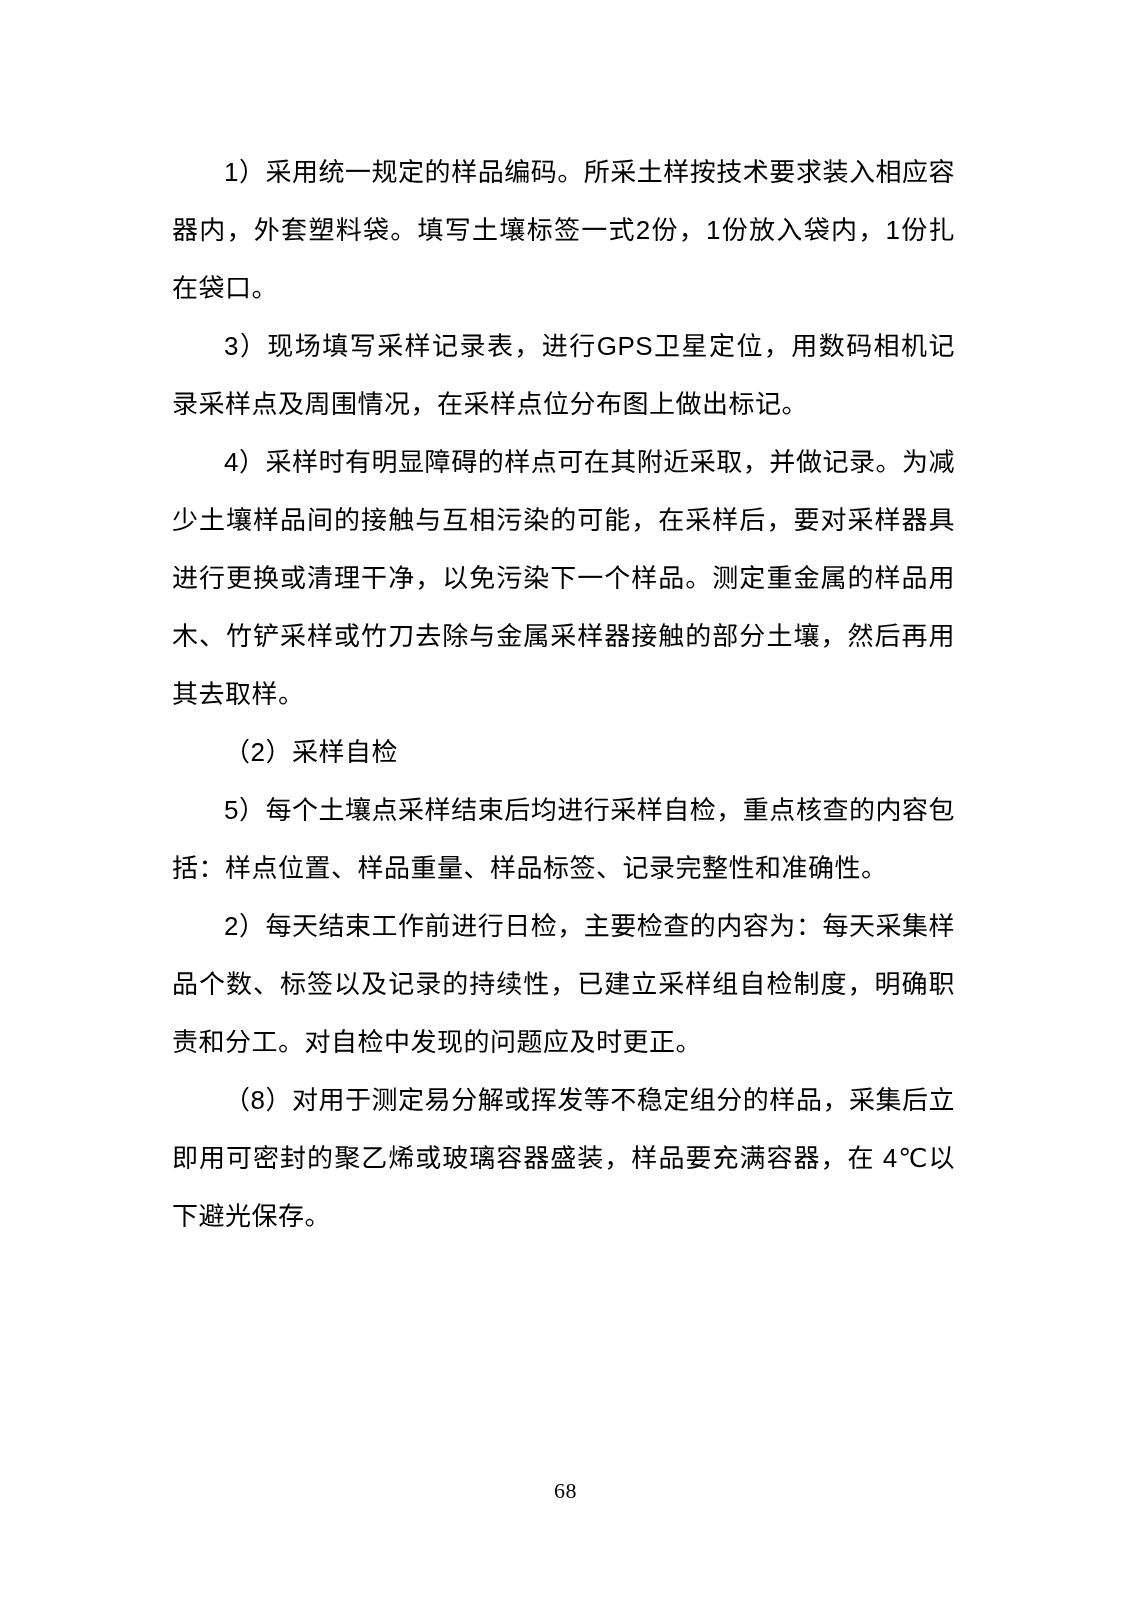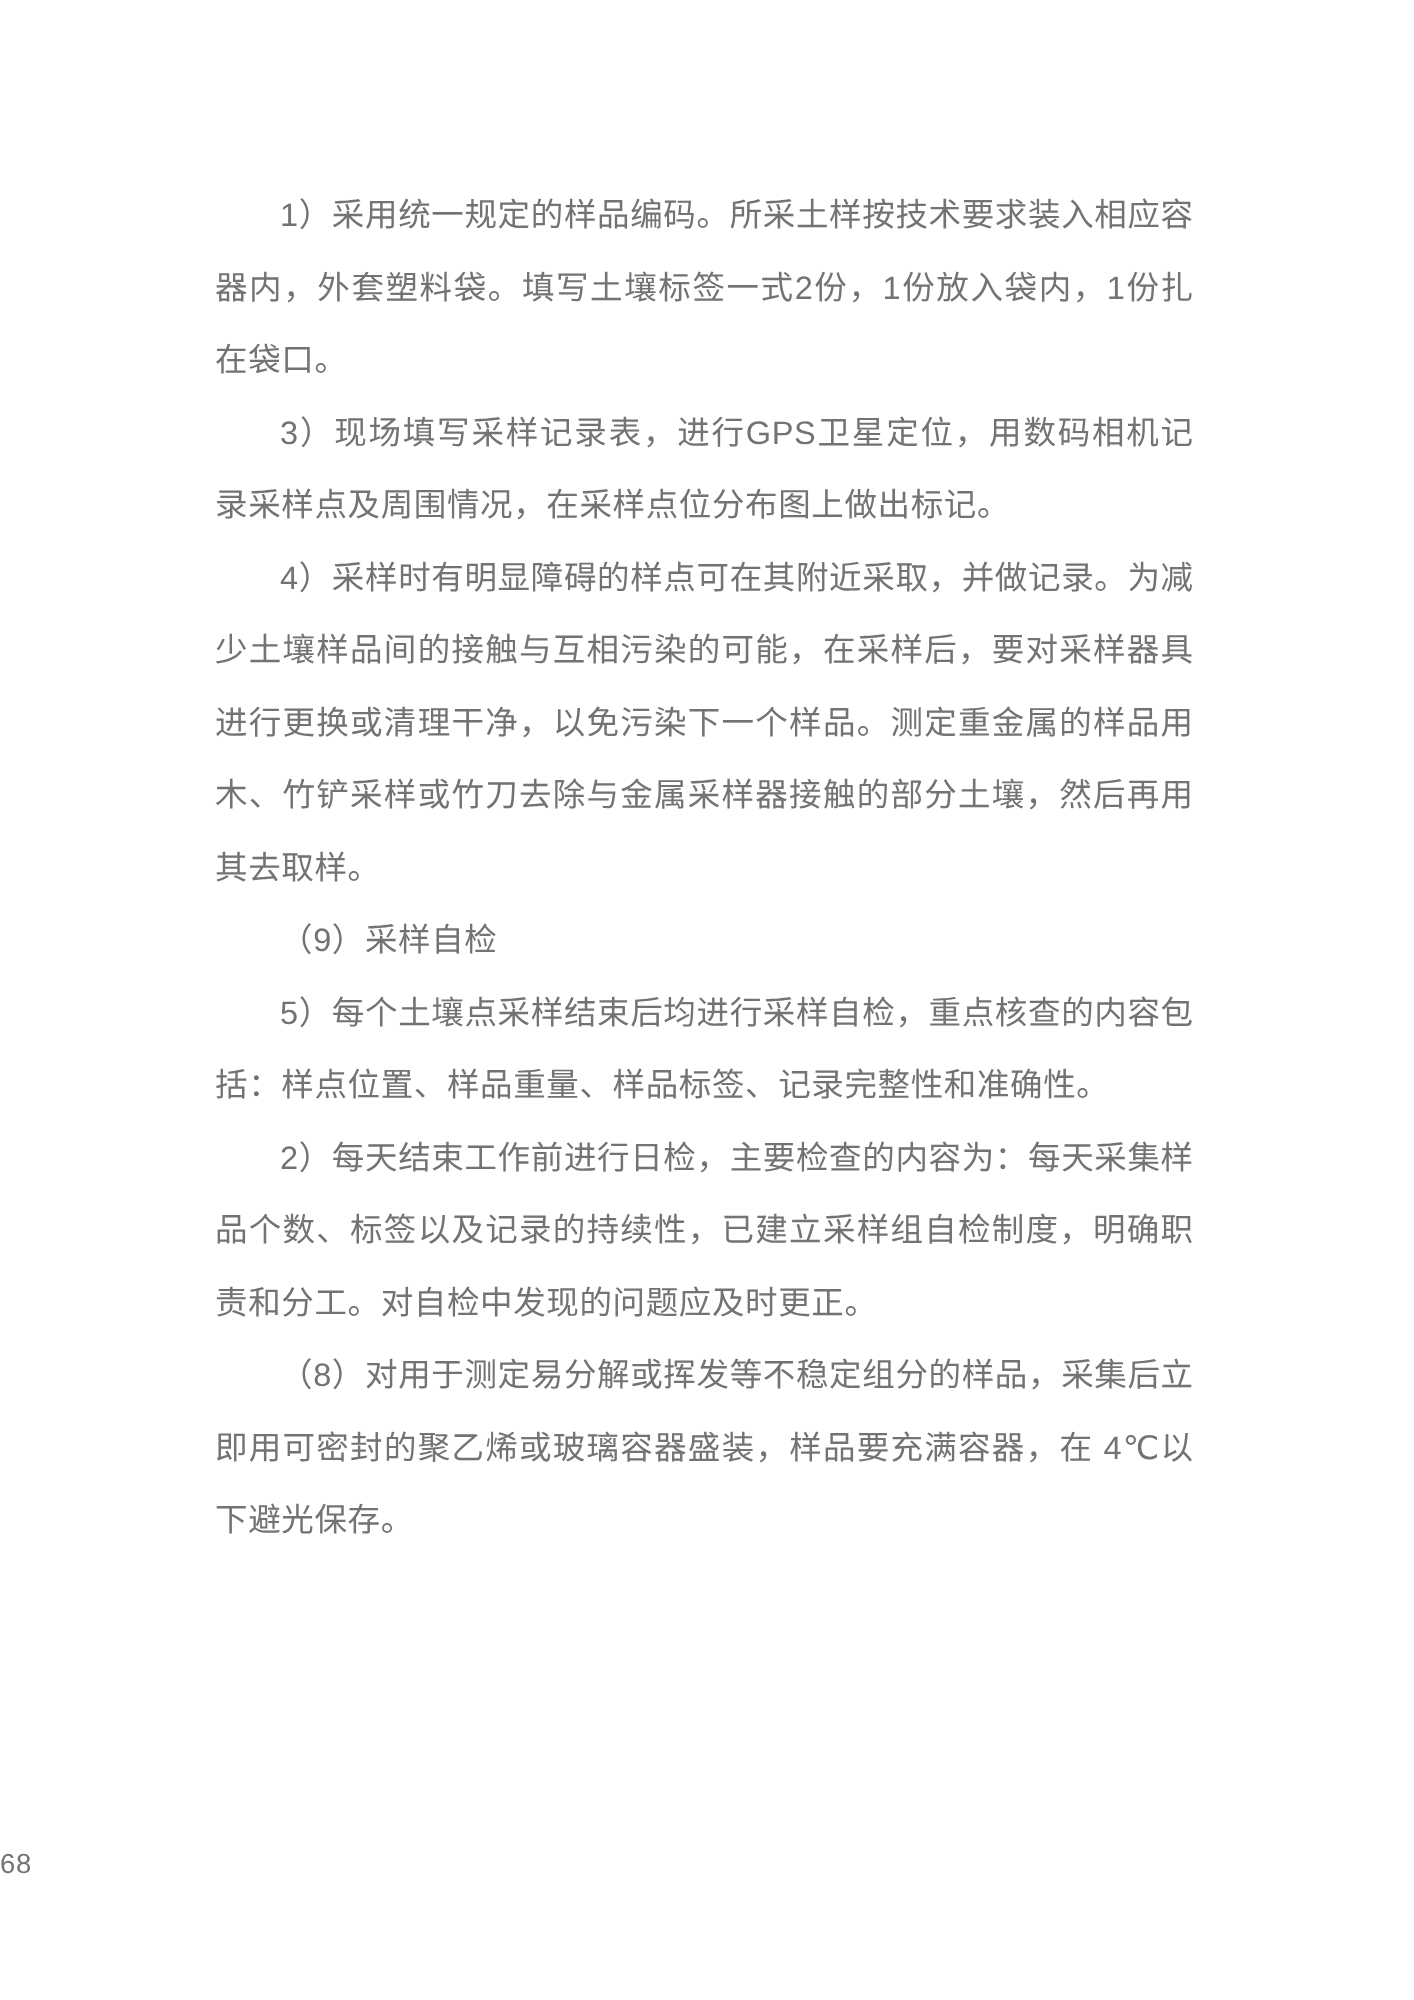--- a/index.html
+++ b/index.html
@@ -6,21 +6,21 @@
   html, body {
     margin: 0;
     padding: 0;
     background: #ffffff;
   }
   .page {
     position: relative;
     width: 1131px;
     height: 1600px;
     background: #ffffff;
-    color: #737373;
+    color: #000000;
     font-family: "Liberation Sans", "DejaVu Sans", sans-serif;
     overflow: hidden;
   }
   .content {
     position: absolute;
     left: 172px;
     top: 143px;
     width: 783px;
   }
   .para {
@@ -42,36 +42,37 @@
     font-family: "Liberation Sans", "DejaVu Sans", sans-serif;
   }
   .heading-num {
     margin-right: 13px;
   }
   .footer {
     position: absolute;
     left: 0;
     top: 1478px;
     width: 100%;
-    text-align: left;
+    text-align: center;
+    font-family: Liberation Serif, serif;
   }
   .page-number {
     font-size: 22px;
     letter-spacing: 0.5px;
   }
 </style>
 </head>
 <body>
 
 <div class="page">
   <div class="content">
     <p class="para">1）采用统一规定的样品编码。所采土样按技术要求装入相应容器内，外套塑料袋。填写土壤标签一式2份，1份放入袋内，1份扎在袋口。</p>
     <p class="para">3）现场填写采样记录表，进行GPS卫星定位，用数码相机记录采样点及周围情况，在采样点位分布图上做出标记。</p>
     <p class="para">4）采样时有明显障碍的样点可在其附近采取，并做记录。为减少土壤样品间的接触与互相污染的可能，在采样后，要对采样器具进行更换或清理干净，以免污染下一个样品。测定重金属的样品用木、竹铲采样或竹刀去除与金属采样器接触的部分土壤，然后再用其去取样。</p>
-    <p class="para">（9）采样自检</p>
+    <p class="para">（2）采样自检</p>
     <p class="para">5）每个土壤点采样结束后均进行采样自检，重点核查的内容包括：样点位置、样品重量、样品标签、记录完整性和准确性。</p>
     <p class="para">2）每天结束工作前进行日检，主要检查的内容为：每天采集样品个数、标签以及记录的持续性，已建立采样组自检制度，明确职责和分工。对自检中发现的问题应及时更正。</p>
 
 
     <p class="para">（8）对用于测定易分解或挥发等不稳定组分的样品，采集后立即用可密封的聚乙烯或玻璃容器盛装，样品要充满容器，在 4℃以下避光保存。</p>
   </div>
 
   <div class="footer">
     <span class="page-number">68</span>
   </div>

